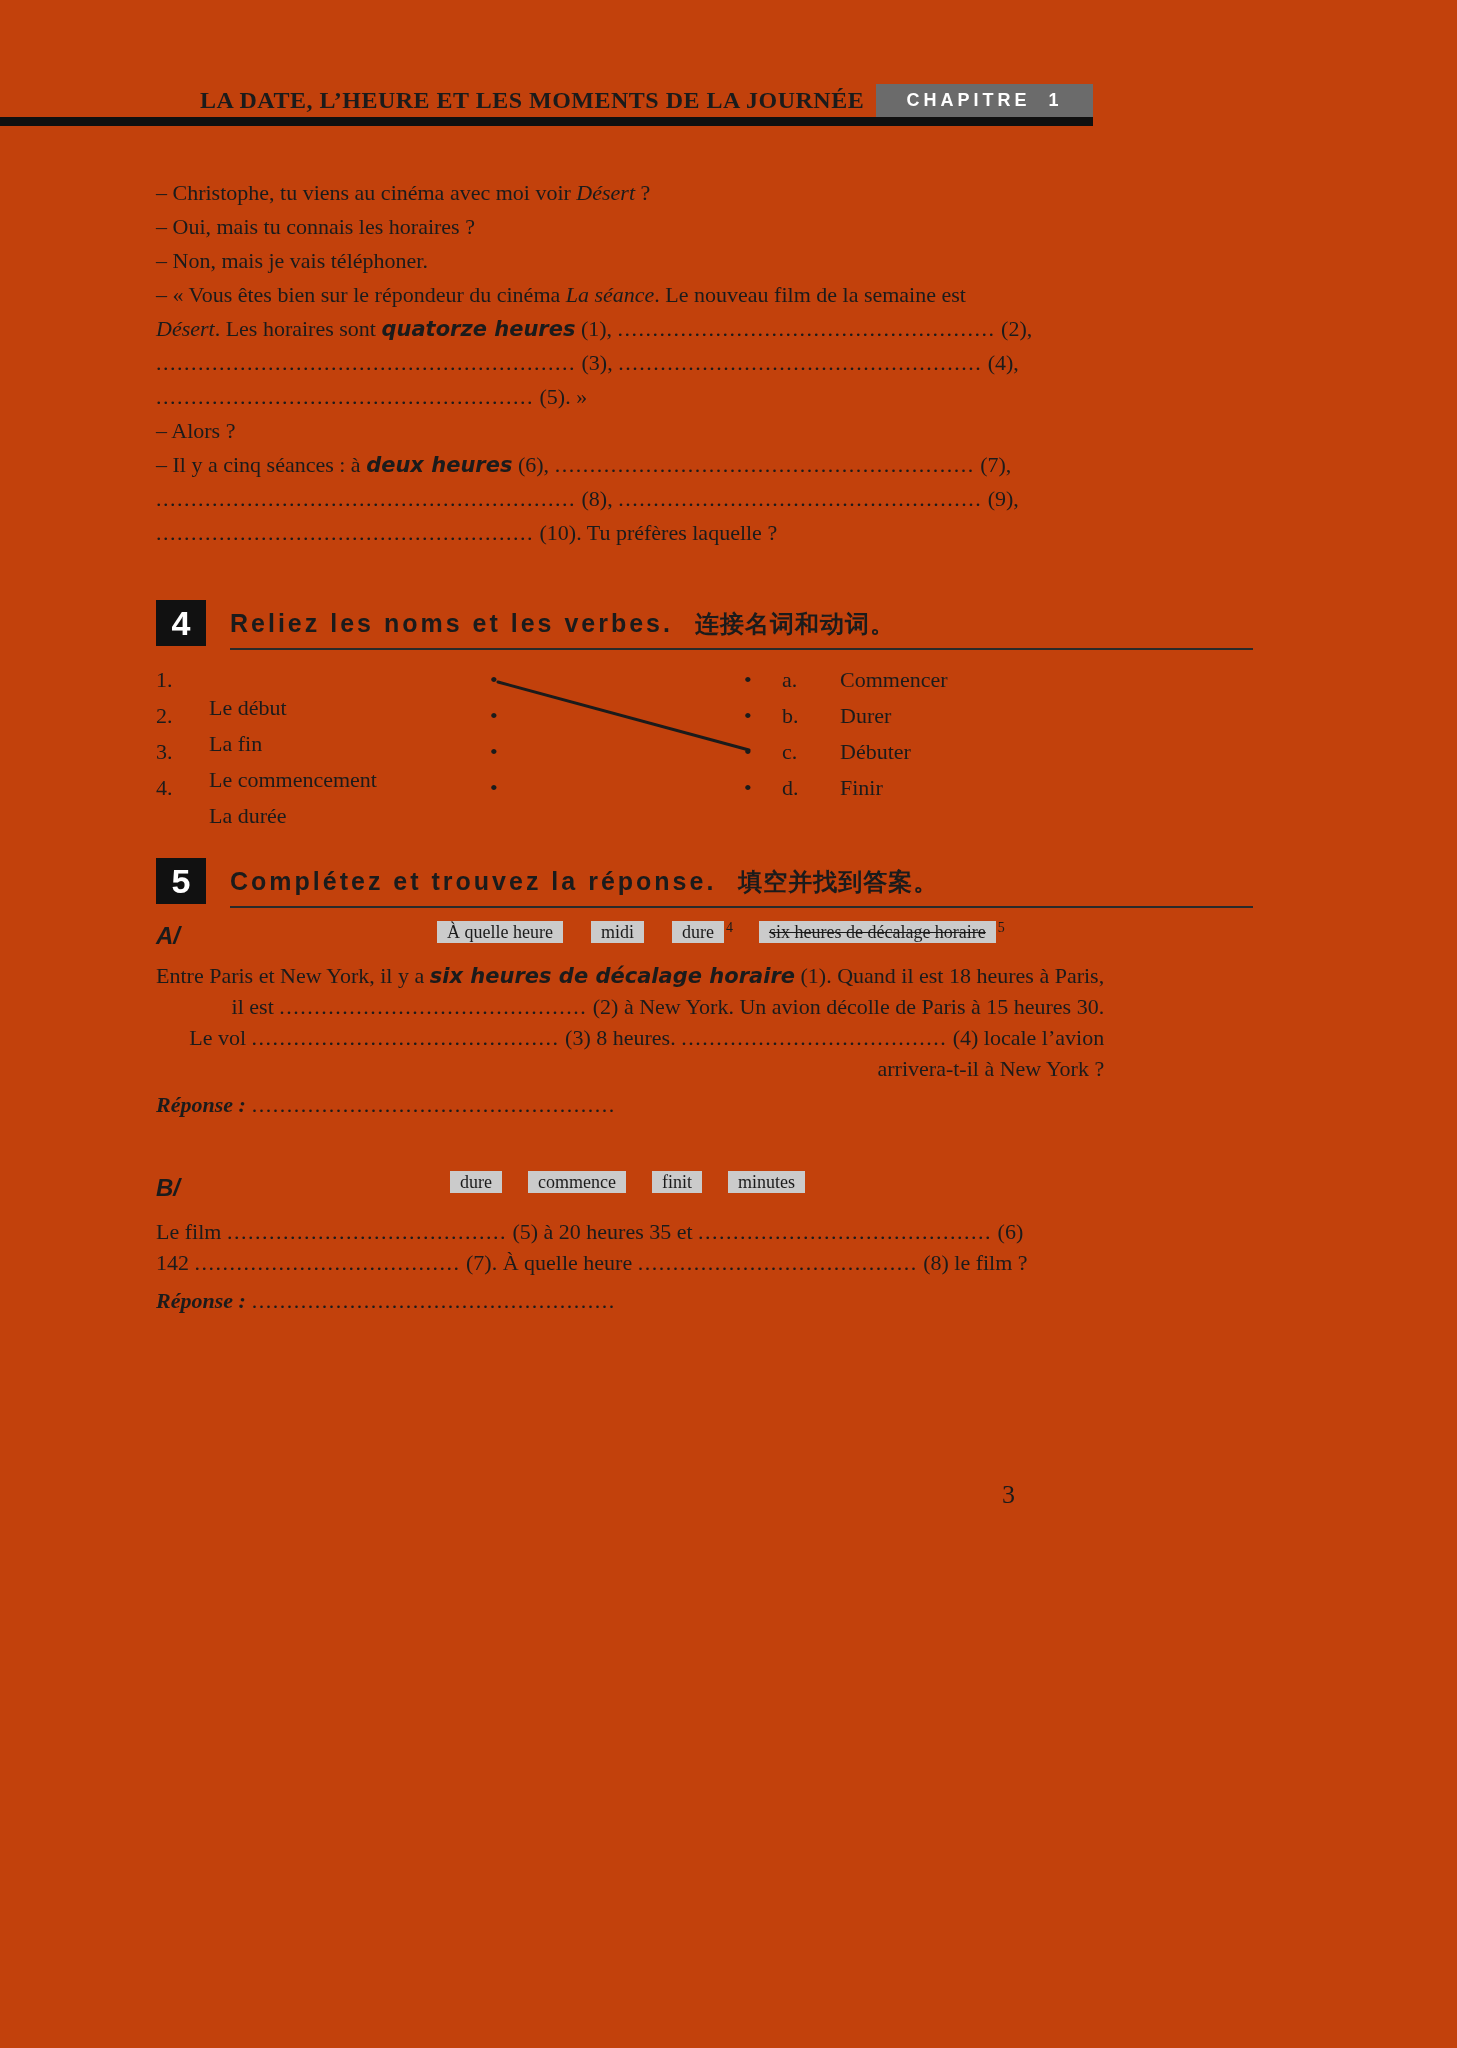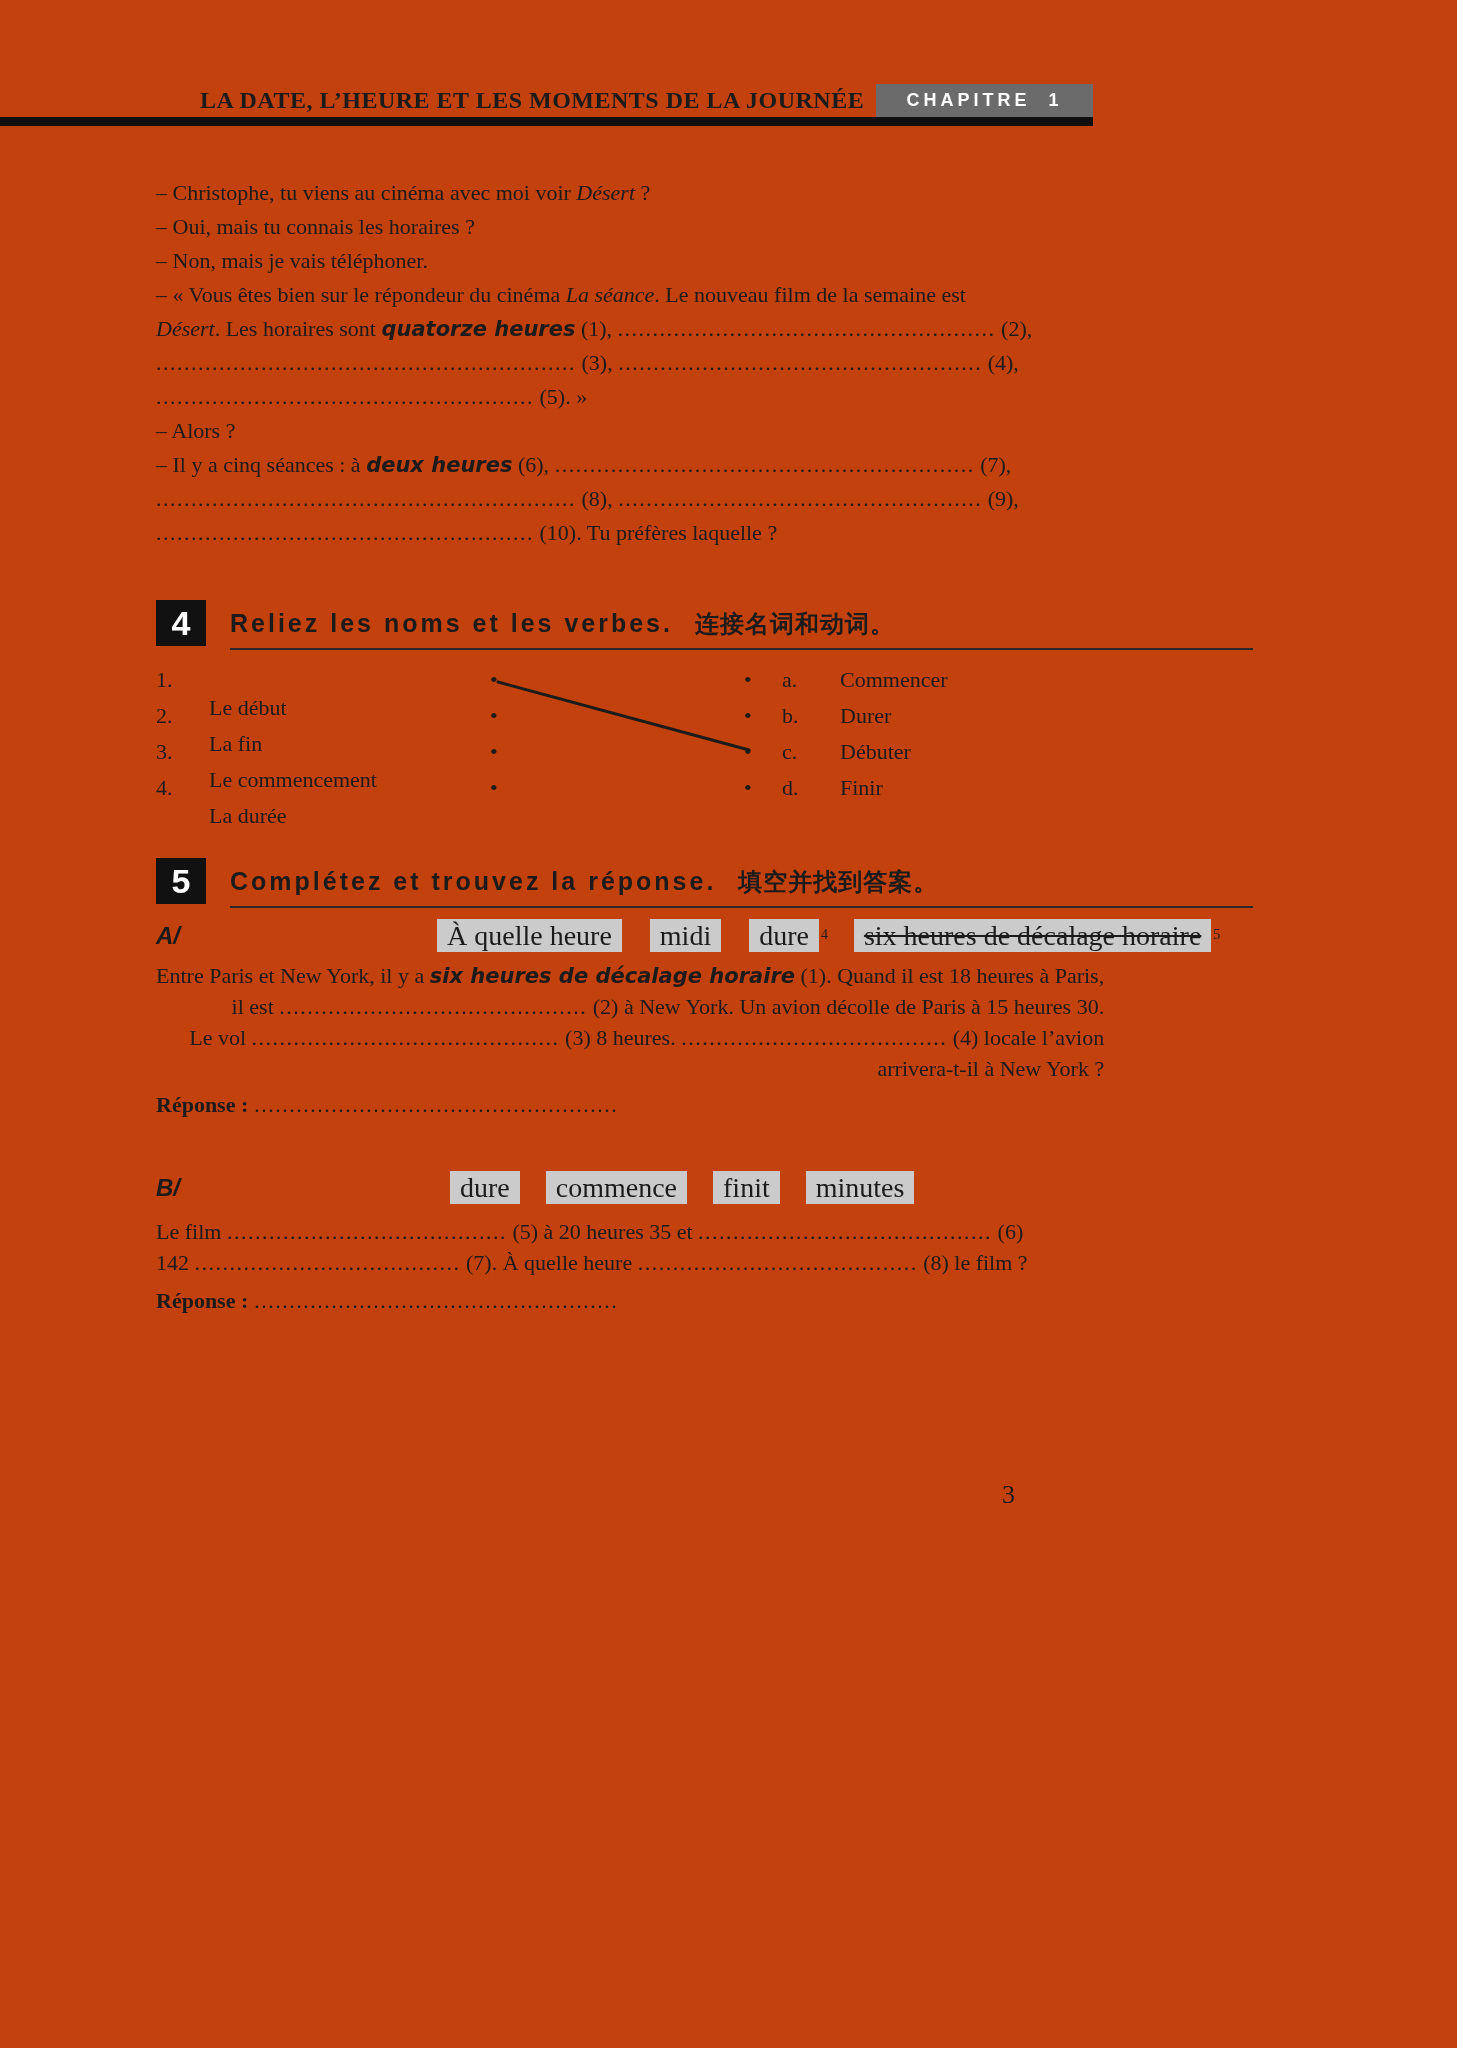--- a/index.html
+++ b/index.html
@@ -60,26 +60,26 @@
   .c-let  { left:626px; }
   .c-verb { left:684px; }
   .match-svg { position:absolute; left:0; top:0; }
 
   
   .sec-label {
     position:absolute; left:156px; font-family:"Liberation Sans", sans-serif;
     font-weight:bold; font-size:24px; font-style:italic;
   }
   .wordbank { position:absolute; display:flex; gap:26px; align-items:baseline; white-space:nowrap; }
-  .chip { background:#cbcbcb; padding:1px 10px; font-size:28px; }
+  .chip { background:#cbcbcb; padding:1px 10px; font-size:18px; }
   .chip.strike { text-decoration:line-through; }
   .wb-sup { font-size:14px; vertical-align:super; margin-left:2px; }
 
   .reponse { position:absolute; left:156px; font-size:22px; white-space:nowrap; }
-  .rep-label { font-weight:bold; margin-right:6px; }
+  .rep-label { font-weight:bold; margin-right:6px;font-style:italic; }
 
   .page-num { position:absolute; left:1002px; top:1480px; font-size:26px; }
 </style>
 </head>
 <body>
 
 <div class="page">
 
   <div class="header-title">LA DATE, L’HEURE ET LES MOMENTS DE LA JOURNÉE</div>
   <div class="chapter-box">

